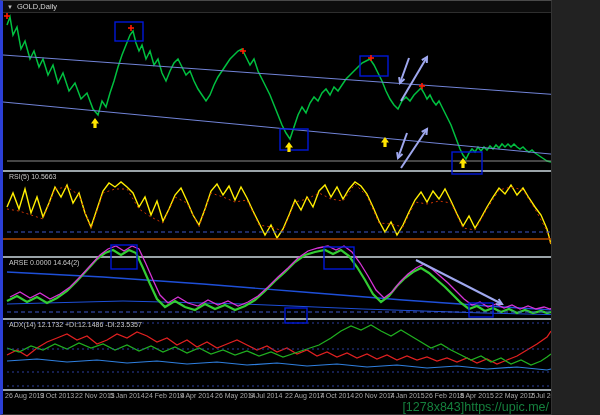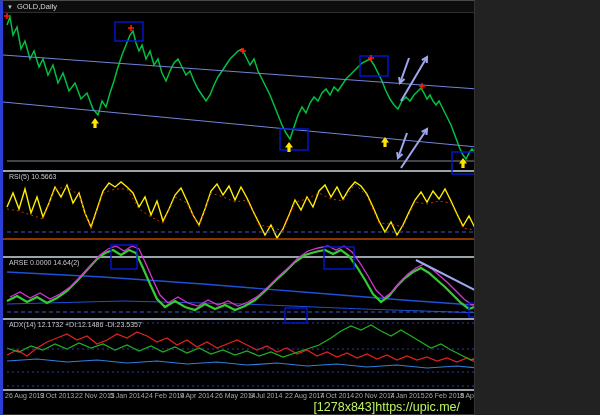--- a/index.html
+++ b/index.html
@@ -1,17 +1,17 @@
 <!DOCTYPE html>
 <html><head>
 <meta charset="utf-8">
 <style>
   html,body{margin:0;padding:0;background:#222;}
   .window{
-    position:relative;width:475px;height:415px;background:#000;overflow:hidden;
+    position:relative;width:552px;height:415px;background:#000;overflow:hidden;
     font-family:"Liberation Sans", sans-serif;
     border-top:1px solid #4a4a4a;border-right:1px solid #333;border-bottom:1px solid #333;
     border-left:3px solid #2b3fd6;box-sizing:border-box;
   }
   .titlebar{
     position:absolute;left:0;top:0;width:100%;height:12px;background:#0d0d0d;
     border-bottom:1px solid #2e2e2e;display:flex;align-items:center;gap:4px;
     color:#d6d6d6;font-size:7.5px;padding-left:4px;box-sizing:border-box;
   }
   .titlebar .tri{font-size:6px;color:#bdbdbd;line-height:1;}
@@ -28,21 +28,21 @@
   #time-axis span{
     position:absolute;top:0;color:#a9a9a9;font-size:7px;white-space:nowrap;
   }
   #time-axis{position:absolute;left:0;top:391px;width:600px;height:12px;}
   svg.overlay{position:absolute;left:0;top:0;pointer-events:none;z-index:5;}
   .pricebox{
     position:absolute;left:569px;top:155px;width:31px;height:11px;background:#e9e9e9;
     color:#000;font-size:7px;line-height:11px;text-align:center;z-index:7;
   }
   .watermark{
-    position:absolute;right:14px;top:399px;color:#bef264;font-size:12.5px;z-index:8;
+    position:absolute;right:2px;top:399px;color:#15803d;font-size:12.5px;z-index:8;
     white-space:nowrap;letter-spacing:0px;
   }
 </style>
 </head>
 <body>
 
 <div class="window">
 
   <div class="titlebar">
     <span class="tri">▼</span>

